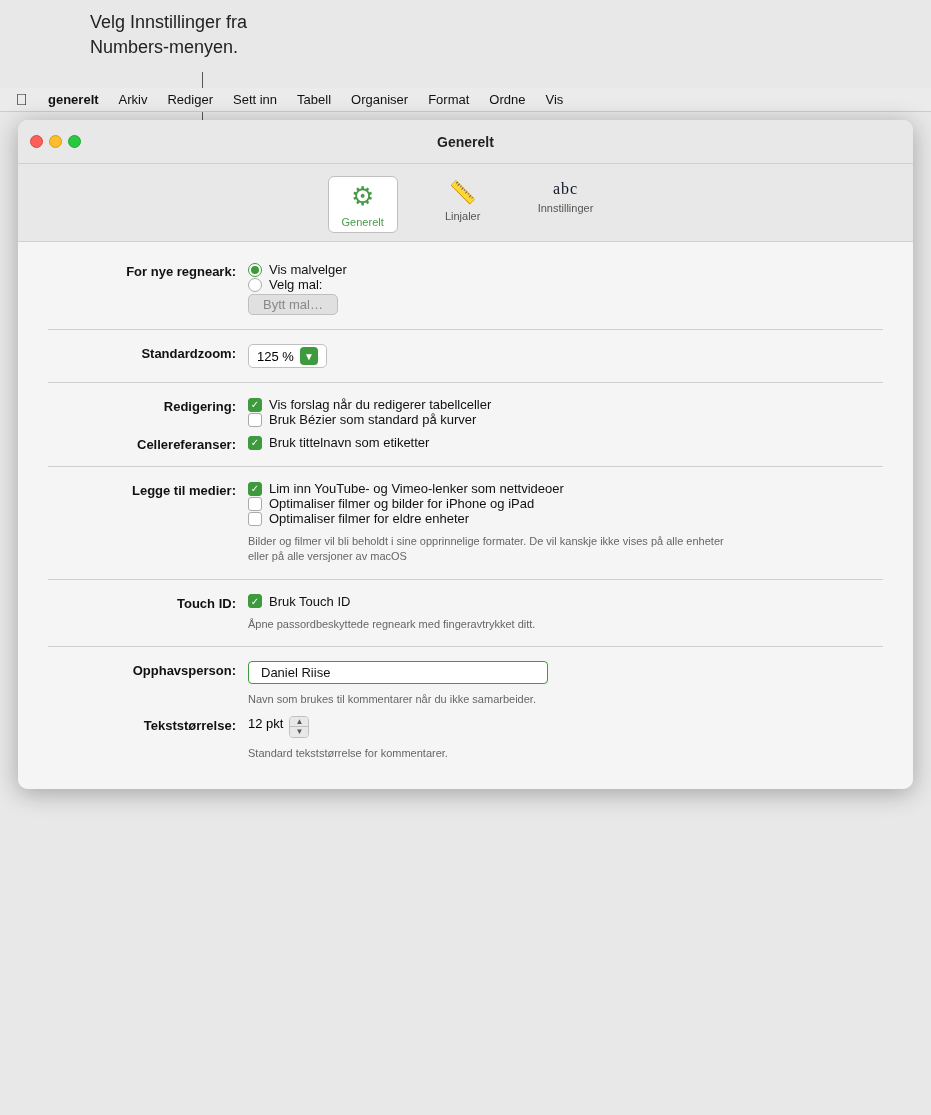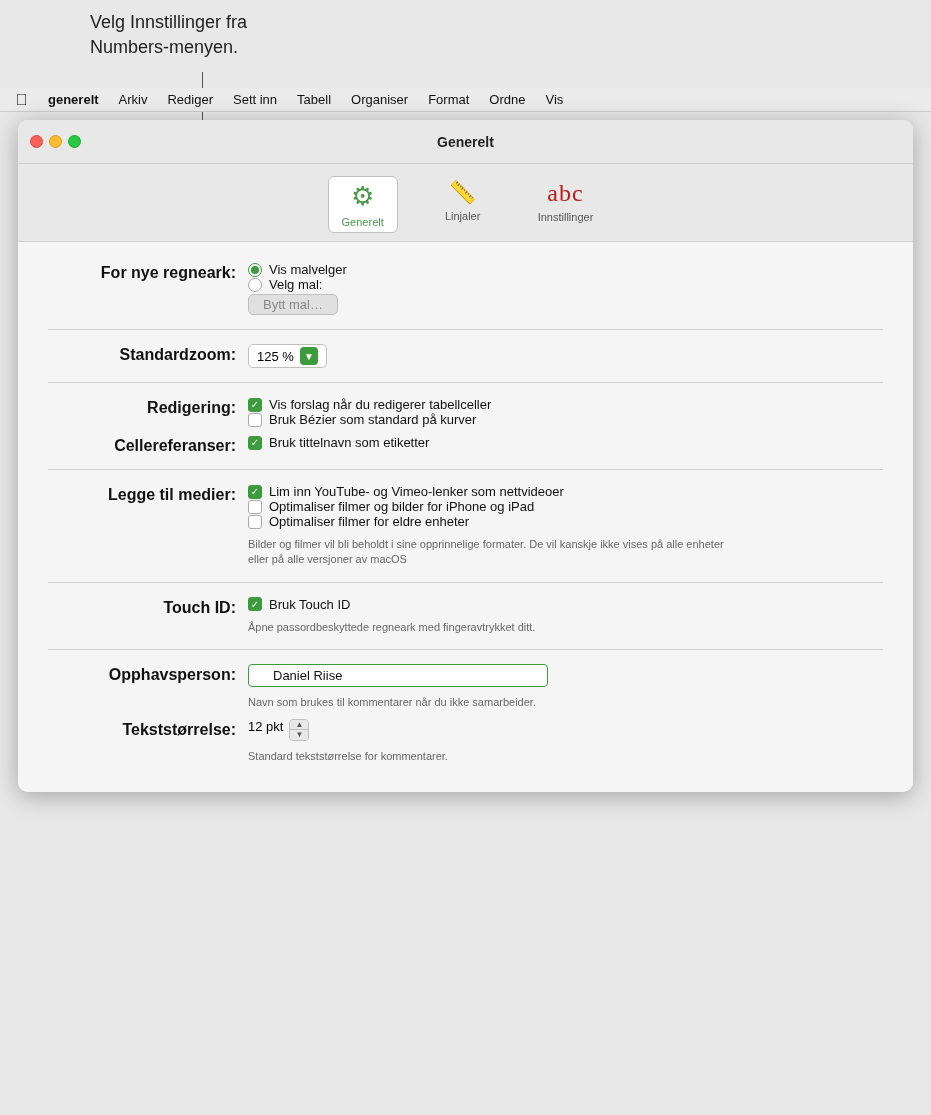--- a/index.html
+++ b/index.html
@@ -156,21 +156,21 @@
       border-top: 1px solid #d0d0d0;
       margin: 14px 0;
     }
 
     .row {
       display: flex;
       align-items: flex-start;
       margin-bottom: 6px;
     }
     .row-label {
-      font-size: 16px;
+      font-size: 13px;
       font-weight: 700;
       color: #111;
       text-align: right;
       min-width: 200px;
       padding-right: 12px;
       padding-top: 2px;
       flex-shrink: 0;
     }
     .row-content {
       flex: 1;
@@ -274,21 +274,21 @@
       color: #666;
       margin-top: 8px;
       max-width: 480px;
       line-height: 1.4;
     }
 
     
     .text-input {
       border: 1.5px solid #3d9a3d;
       border-radius: 4px;
-      padding: 3px 24px;
+      padding: 3px 12px;
       font-size: 13px;
       width: 300px;
       background: #fff;
       color: #111;
       outline: none;
     }
 
     
     .stepper-row {
       display: flex;
@@ -355,21 +355,21 @@
   <div class="toolbar">
     <div class="toolbar-item active">
       <span class="toolbar-icon">⚙</span>
       <span class="toolbar-label">Generelt</span>
     </div>
     <div class="toolbar-item">
       <span class="toolbar-icon gray" style="font-size:22px;">📏</span>
       <span class="toolbar-label gray">Linjaler</span>
     </div>
     <div class="toolbar-item">
-      <span class="toolbar-icon gray" style="font-size:24px; font-family: serif; letter-spacing:1px; color:#b91c1c;">abc</span>
+      <span class="toolbar-icon gray" style="font-size:16px; font-family: serif; letter-spacing:1px; color:#0f172a;">abc</span>
       <span class="toolbar-label gray">Innstillinger</span>
     </div>
   </div>
 
   <div class="content">
 
     <div class="section">
       <div class="row">
         <div class="row-label">For nye regneark:</div>
         <div class="row-content">

